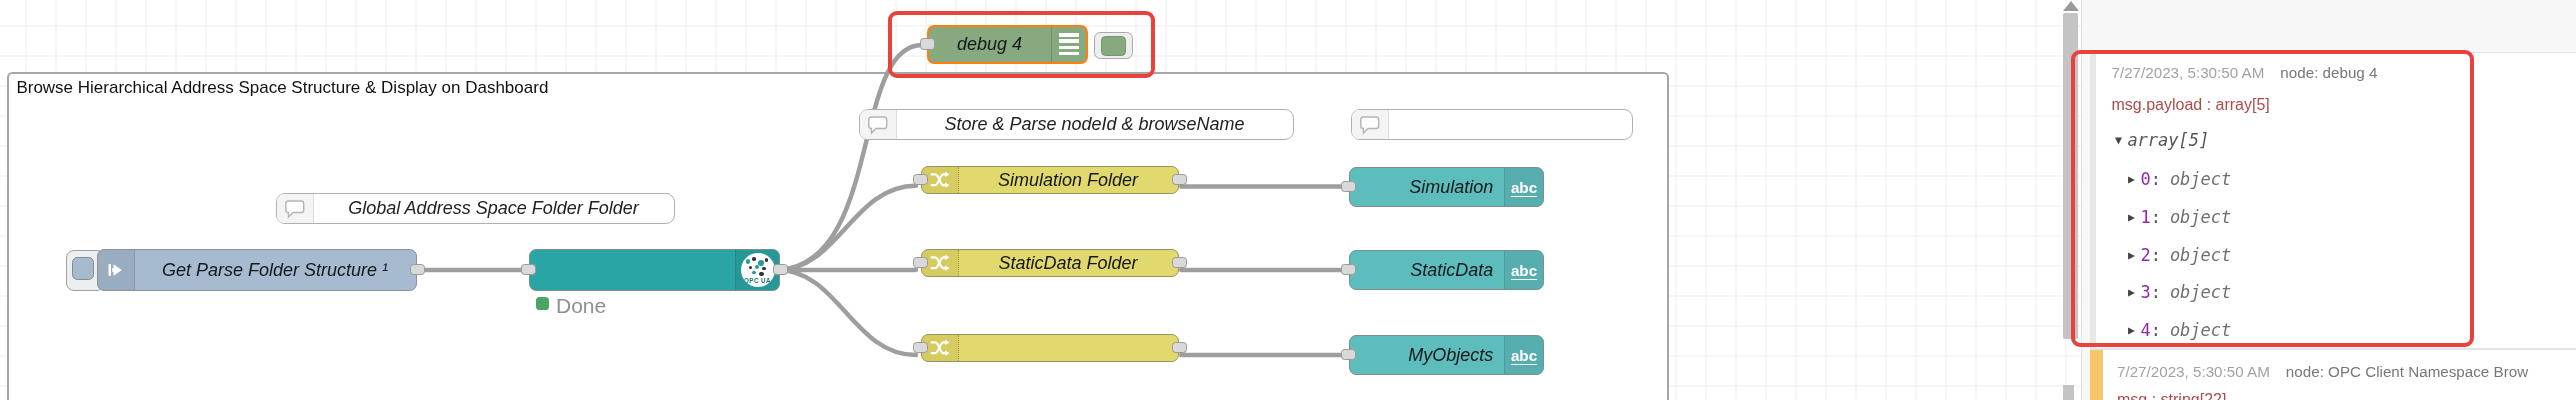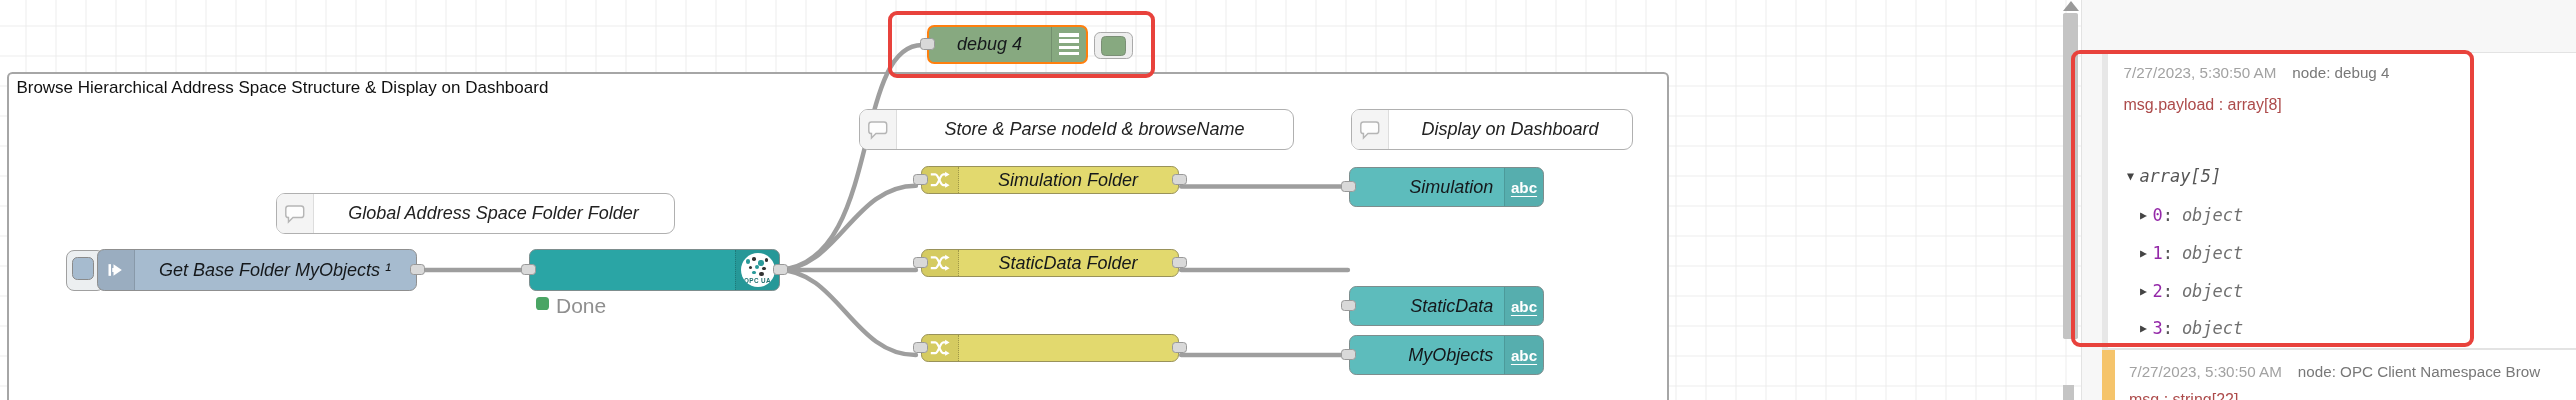--- a/index.html
+++ b/index.html
@@ -79,21 +79,21 @@
   
   .node.uitext{left:1349px;width:195px;height:40px;background:#5dbcbc;border-color:#7d8d8d;}
   .node.uitext .icon-strip{position:absolute;right:0;top:0;bottom:0;width:38px;
     background:rgba(0,0,0,0.07);border-left:0.9px solid rgba(0,0,0,0.12);
     border-radius:0 5.4px 5.4px 0;display:flex;align-items:center;justify-content:center;}
   .abc-icon{color:#fff;font-size:15.2px;font-weight:bold;text-decoration:underline;
     text-underline-offset:2.7px;font-style:normal;}
   .node.uitext .node-label{left:0;right:39px;justify-content:flex-end;padding-right:10.8px;}
 
   
-  .comment{position:absolute;height:41px;background:#fff;border:1.8px solid #b0b0b0;
+  .comment{position:absolute;height:31px;background:#fff;border:1.8px solid #b0b0b0;
     border-radius:9px;box-sizing:border-box;}
   .comment .bubble-cell{position:absolute;left:0;top:0;bottom:0;width:36px;background:#f4f4f4;
     border-right:0.9px solid #ddd;border-radius:7.2px 0 0 7.2px;
     display:flex;align-items:center;justify-content:center;}
   .comment .node-label{left:36px;right:0;color:#222;}
 
   
   .redbox{position:absolute;border:4.5px solid #e8423c;border-radius:9px;box-sizing:border-box;
     pointer-events:none;}
   .redbox1{left:888px;top:10.8px;width:267px;height:67px;}
@@ -103,32 +103,32 @@
   .vscroll-up{position:absolute;left:2063px;top:0.9px;width:0;height:0;
     border-left:8px solid transparent;border-right:8px solid transparent;
     border-bottom:10px solid #9a9a9a;}
   .vscroll-thumb{position:absolute;left:2063px;top:12.5px;width:15.2px;height:326px;
     background:#c4c4c4;border-radius:1.8px;}
   .vscroll-bottom{position:absolute;left:2063px;top:385px;width:10.8px;height:15.2px;background:#c4c4c4;}
 
   
   #sidebar{position:absolute;left:2081px;top:0;width:495px;height:401px;background:#f7f7f7;
     border-left:0.9px solid #e3e3e3;overflow:hidden;}
-  .dbg-msg{position:absolute;left:20px;right:0;background:#fff;box-sizing:border-box;
+  .dbg-msg{position:absolute;left:8px;right:0;background:#fff;box-sizing:border-box;
     border-top:0.9px solid #e3e3e3;}
   .dbg-msg1{top:52px;height:297px;border-bottom:0.9px solid #e3e3e3;}
   .dbg-msg2{top:349px;height:52px;}
   .dbg-accent{position:absolute;left:0;top:0;bottom:0;}
   .dbg-accent.gray{width:6.3px;background:#e7e7e7;}
   .dbg-accent.orange{width:12.5px;background:#f5c46b;}
   .dbg-meta{position:absolute;left:21.5px;font-size:15.2px;color:#a2a2a2;white-space:nowrap;}
   .dbg-meta .nodename{color:#787878;margin-left:16px;}
   .dbg-prop{position:absolute;left:21.5px;font-size:16px;color:#ad4b4b;white-space:nowrap;}
   .dbg-tree{position:absolute;left:25px;font-family:"DejaVu Sans Mono",monospace;font-size:17px;
-    color:#555;white-space:nowrap;margin-top:36px;}
+    color:#555;white-space:nowrap;}
   .tri{font-style:normal;font-size:11.6px;color:#444;margin-right:5.4px;vertical-align:1.8px;}
   .tkey{color:#9428a8;}
   .tcolon{color:#555;margin-right:9px;}
   .tval{font-style:italic;color:#707070;}
   .troot{font-style:italic;color:#555;}
 </style>
 </head>
 <body>
 
 <div id="app">
@@ -169,34 +169,33 @@
       </div>
       <div class="node-label">Store &amp; Parse nodeId &amp; browseName</div>
     </div>
 
     <div class="comment" style="left:1351px;top:109px;width:282px;">
       <div class="bubble-cell">
         <svg width="21.5" height="20" viewBox="0 0 24 22">
             <path d="M5 2 h14 a3 3 0 0 1 3 3 v7 a3 3 0 0 1 -3 3 h-9 l-5 5 v-5 h-0 a3 3 0 0 1 -3 -3 v-7 a3 3 0 0 1 3 -3 z" fill="#fdfdfd" stroke="#b5b5b5" stroke-width="1.6"></path>
           </svg>
       </div>
-      <div class="node-label">Display on Dashboard</div>
     </div>
 
     <div class="inject-btn">
       <div class="inject-btn-inner"></div>
     </div>
     <div class="node inject">
       <div class="icon-strip">
         <svg width="20" height="20" viewBox="0 0 24 24">
           <rect x="3" y="5" width="3" height="14" fill="#fff"></rect>
           <polygon points="9,5 19,12 9,19 9,14.5 7.5,14.5 7.5,9.5 9,9.5" fill="#fff"></polygon>
         </svg>
       </div>
-      <div class="node-label">Get Base Folder MyObjects ¹</div>
+      <div class="node-label">Get Parse Folder Structure ¹</div>
       <div class="port out"></div>
     </div>
 
     <div class="node opcua">
       <div class="icon-strip">
         <div class="opc-circle">
           <div class="opc-dots">
             <div class="opc-dot" style="left:1.8px;top:2.7px;width:4.5px;height:4.5px;background:#2a9a9a;"></div>
             <div class="opc-dot" style="left:8px;top:0.9px;width:3.6px;height:3.6px;background:#333;"></div>
             <div class="opc-dot" style="left:14.3px;top:3.6px;width:5.4px;height:5.4px;background:#2a9a9a;"></div>
@@ -269,21 +268,21 @@
     </div>
 
     <div class="node uitext" style="top:167px;">
       <div class="node-label">Simulation</div>
       <div class="icon-strip">
         <span class="abc-icon">abc</span>
       </div>
       <div class="port in"></div>
     </div>
 
-    <div class="node uitext" style="top:250px;margin-top:36px;">
+    <div class="node uitext" style="top:250px;">
       <div class="node-label">StaticData</div>
       <div class="icon-strip">
         <span class="abc-icon">abc</span>
       </div>
       <div class="port in"></div>
     </div>
 
     <div class="node uitext" style="top:335px;">
       <div class="node-label">MyObjects</div>
       <div class="icon-strip">
@@ -299,21 +298,21 @@
     <div class="vscroll-bottom"></div>
   </div>
 
   <div id="sidebar">
 
     <div class="dbg-msg dbg-msg1">
       <div class="dbg-accent gray"></div>
       <div class="dbg-meta" style="top:10.8px;">
         <span>7/27/2023, 5:30:50 AM</span><span class="nodename">node: debug 4</span>
       </div>
-      <div class="dbg-prop" style="top:43px;">msg.payload : array[8]</div>
+      <div class="dbg-prop" style="top:43px;">msg.payload : array[5]</div>
 
       <div class="dbg-tree" style="top:77px;">
         <span class="tri">▼</span><span class="troot">array[5]</span>
       </div>
 
       <div class="dbg-tree" style="top:116px;left:38px;">
         <span class="tri">▶</span><span class="tkey">0</span><span class="tcolon">:</span><span class="tval">object</span>
       </div>
       <div class="dbg-tree" style="top:154px;left:38px;">
         <span class="tri">▶</span><span class="tkey">1</span><span class="tcolon">:</span><span class="tval">object</span>

